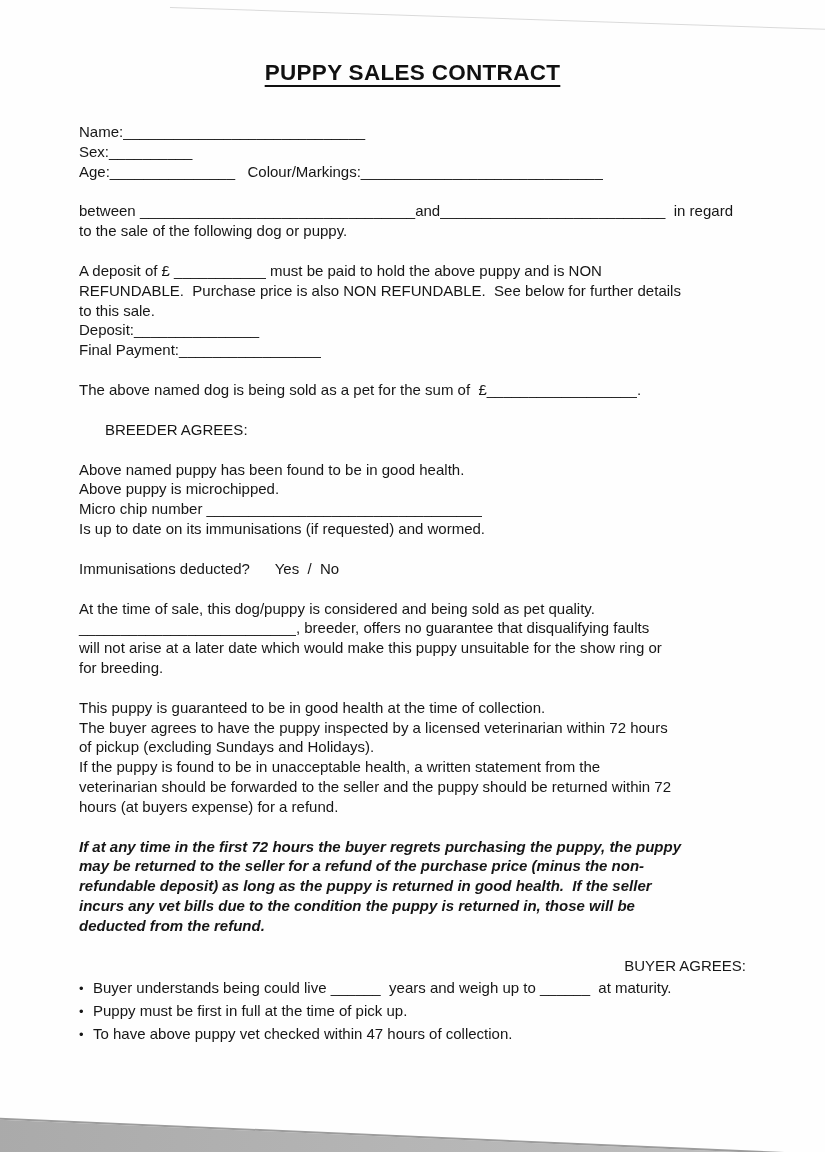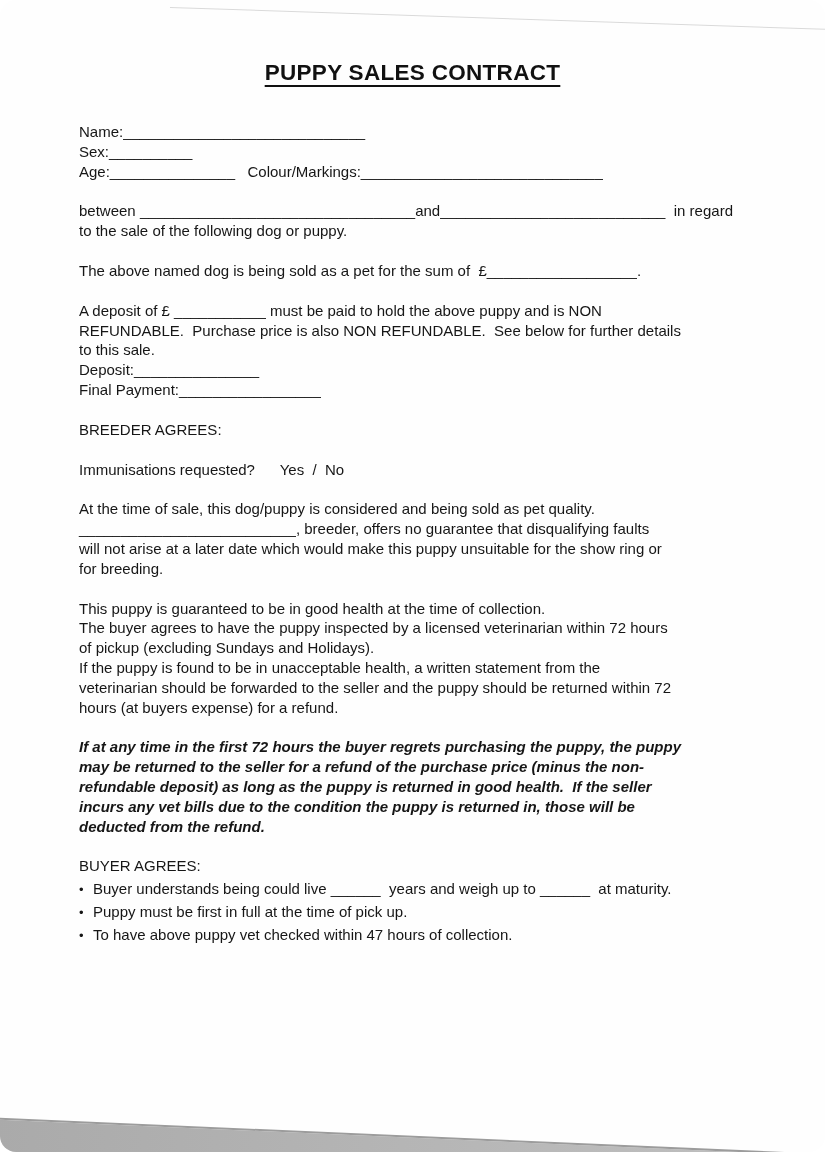--- a/index.html
+++ b/index.html
@@ -10,21 +10,20 @@
     overflow: hidden;
     font-family: "Liberation Sans", "DejaVu Sans", sans-serif;
     color: #161616;
   }
   .page {
     position: relative;
     width: 825px;
     height: 1152px;
     background: #fefefe;
     overflow: hidden;
-    border-radius: 16px;
   }
   
   .scan-edge-top {
     position: absolute;
     top: 7px;
     left: 170px;
     width: 700px;
     height: 1px;
     background: #dadada;
     transform: rotate(1.9deg);
@@ -65,23 +64,25 @@
     margin-bottom: 20px;
   }
   p.bold-para {
     font-weight: bold;
     font-style: italic;
   }
   p.section-heading {
     font-size: 15px;
     line-height: 19.8px;
     margin-bottom: 20px;
+    margin-left: 26px;
   }
   p.heading-tight {
     margin-bottom: 2px;
+    text-align: right;
   }
   .bullet-list { margin-bottom: 20px; }
   .bullet-item {
     display: flex;
     align-items: baseline;
     font-size: 15px;
     line-height: 22px;
     white-space: pre-wrap;
   }
   .bullet-glyph {
@@ -103,32 +104,36 @@
     <h1 class="title">PUPPY SALES CONTRACT</h1>
 
 
     <p class="doc-text">Name:_____________________________
 Sex:__________
 Age:_______________   Colour/Markings:_____________________________</p>
 
     <p class="doc-text">between _________________________________and___________________________  in regard
 to the sale of the following dog or puppy.</p>
 
-    <p class="doc-text">The above named dog is being sold as a pet for the sum of  £__________________.</p>
-
     <p class="doc-text">A deposit of £ ___________ must be paid to hold the above puppy and is NON
 REFUNDABLE.  Purchase price is also NON REFUNDABLE.  See below for further details
 to this sale.
 Deposit:_______________
 Final Payment:_________________</p>
 
+    <p class="doc-text">The above named dog is being sold as a pet for the sum of  £__________________.</p>
+
     <p class="doc-text section-heading">BREEDER AGREES:</p>
 
+    <p class="doc-text">Above named puppy has been found to be in good health.
+Above puppy is microchipped.
+Micro chip number _________________________________
+Is up to date on its immunisations (if requested) and wormed.</p>
 
-    <p class="doc-text">Immunisations requested?      Yes  /  No</p>
+    <p class="doc-text">Immunisations deducted?      Yes  /  No</p>
 
     <p class="doc-text">At the time of sale, this dog/puppy is considered and being sold as pet quality.
 __________________________, breeder, offers no guarantee that disqualifying faults
 will not arise at a later date which would make this puppy unsuitable for the show ring or
 for breeding.</p>
 
     <p class="doc-text">This puppy is guaranteed to be in good health at the time of collection.
 The buyer agrees to have the puppy inspected by a licensed veterinarian within 72 hours
 of pickup (excluding Sundays and Holidays).
 If the puppy is found to be in unacceptable health, a written statement from the

